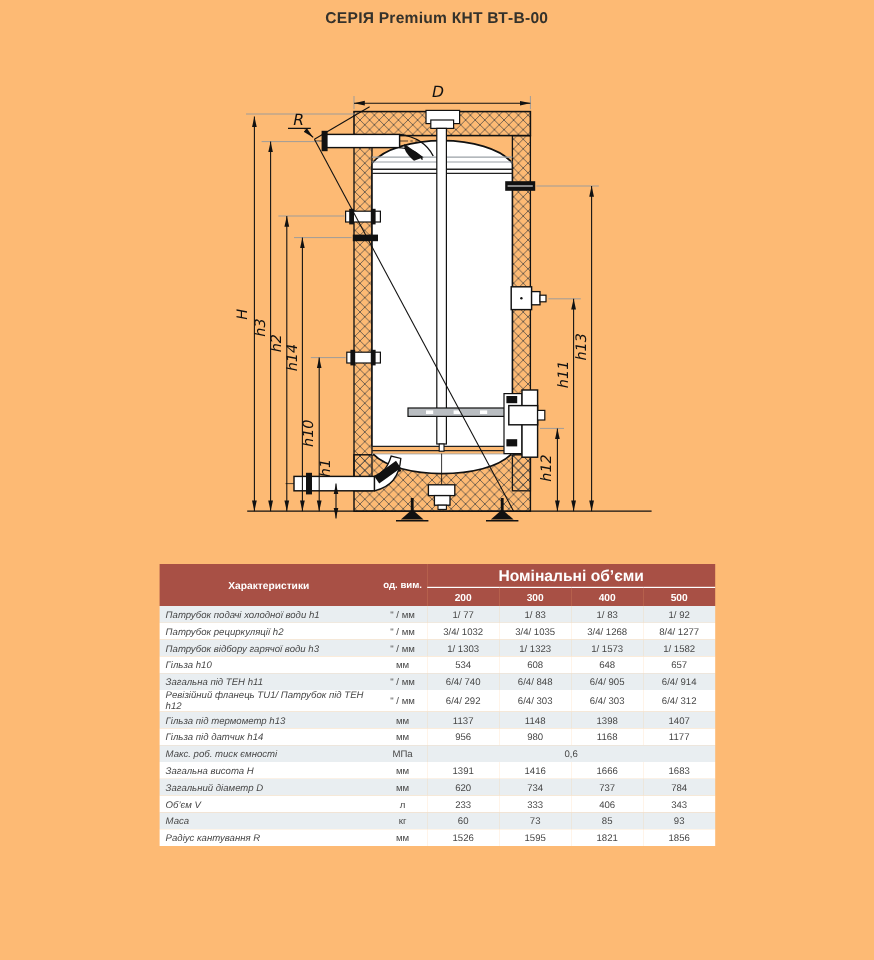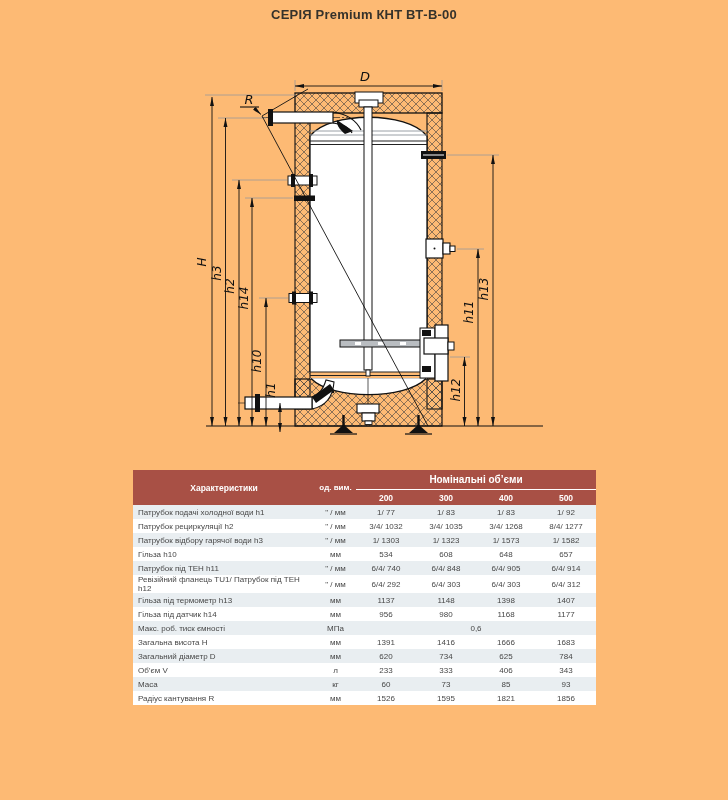--- a/index.html
+++ b/index.html
@@ -7,25 +7,25 @@
         font-family:"Liberation Sans",sans-serif;color:#3c3c3c;padding-left:14px;}
   .titles{position:absolute;top:6px;left:0;width:728px;text-align:center;}
   .title{font-size:13px;font-weight:bold;color:#35322b;line-height:17px;letter-spacing:.2px;}
   .diagram{position:absolute;top:55px;left:0;width:728px;height:415px;}
   .spec-table{position:absolute;left:133px;top:470px;width:463px;border-collapse:collapse;
               font-size:8px;table-layout:fixed;}
   .spec-table th,.spec-table td{padding:0;vertical-align:middle;font-weight:normal;}
   .spec-table thead th{background:#a85045;color:#fff;font-weight:bold;text-align:center;}
   th.c-label{width:182px;font-size:8.5px;}
   th.c-unit{width:33px;font-size:8px;line-height:9px;padding:2px 4px;}
-  th.c-group{height:19px;font-size:10px;border-bottom:1.5px solid #fff;}
+  th.c-group{height:19px;font-size:13px;border-bottom:1.5px solid #fff;}
   th.c-vol{height:15px;font-size:8.5px;}
   th.c-vol.v4{width:68px;margin-top:44px;}
   .spec-table tbody td{height:14px;color:#474747;}
-  .spec-table tbody td.lbl{text-align:left;padding-left:5px;}
+  .spec-table tbody td.lbl{text-align:left;padding-left:5px;font-style:italic;}
   .spec-table tbody td.unit,.spec-table tbody td.val{text-align:center;}
   .spec-table tbody tr.alt td{background:#e9eef1;}
   .spec-table tbody tr td{background:#ffffff;}
 </style>
 </head>
 <body>
 
 <div class="page">
 
   <div class="titles">
@@ -241,21 +241,21 @@
         </tr>
         <tr>
           <td class="lbl">Гільза h10</td>
           <td class="unit">мм</td>
           <td class="val">534</td>
           <td class="val">608</td>
           <td class="val">648</td>
           <td class="val">657</td>
         </tr>
         <tr class="alt">
-          <td class="lbl">Патрубок під ТЕН h11</td>
+          <td class="lbl">Загальна під ТЕН h11</td>
           <td class="unit">" / мм</td>
           <td class="val">6/4/ 740</td>
           <td class="val">6/4/ 848</td>
           <td class="val">6/4/ 905</td>
           <td class="val">6/4/ 914</td>
         </tr>
         <tr>
           <td class="lbl">Ревізійний фланець TU1/ Патрубок під ТЕН h12</td>
           <td class="unit">" / мм</td>
           <td class="val">6/4/ 292</td>
@@ -290,21 +290,21 @@
           <td class="val">1391</td>
           <td class="val">1416</td>
           <td class="val">1666</td>
           <td class="val">1683</td>
         </tr>
         <tr class="alt">
           <td class="lbl">Загальний діаметр D</td>
           <td class="unit">мм</td>
           <td class="val">620</td>
           <td class="val">734</td>
-          <td class="val">625</td>
+          <td class="val">737</td>
           <td class="val">784</td>
         </tr>
         <tr>
           <td class="lbl">Об’єм V</td>
           <td class="unit">л</td>
           <td class="val">233</td>
           <td class="val">333</td>
           <td class="val">406</td>
           <td class="val">343</td>
         </tr>

